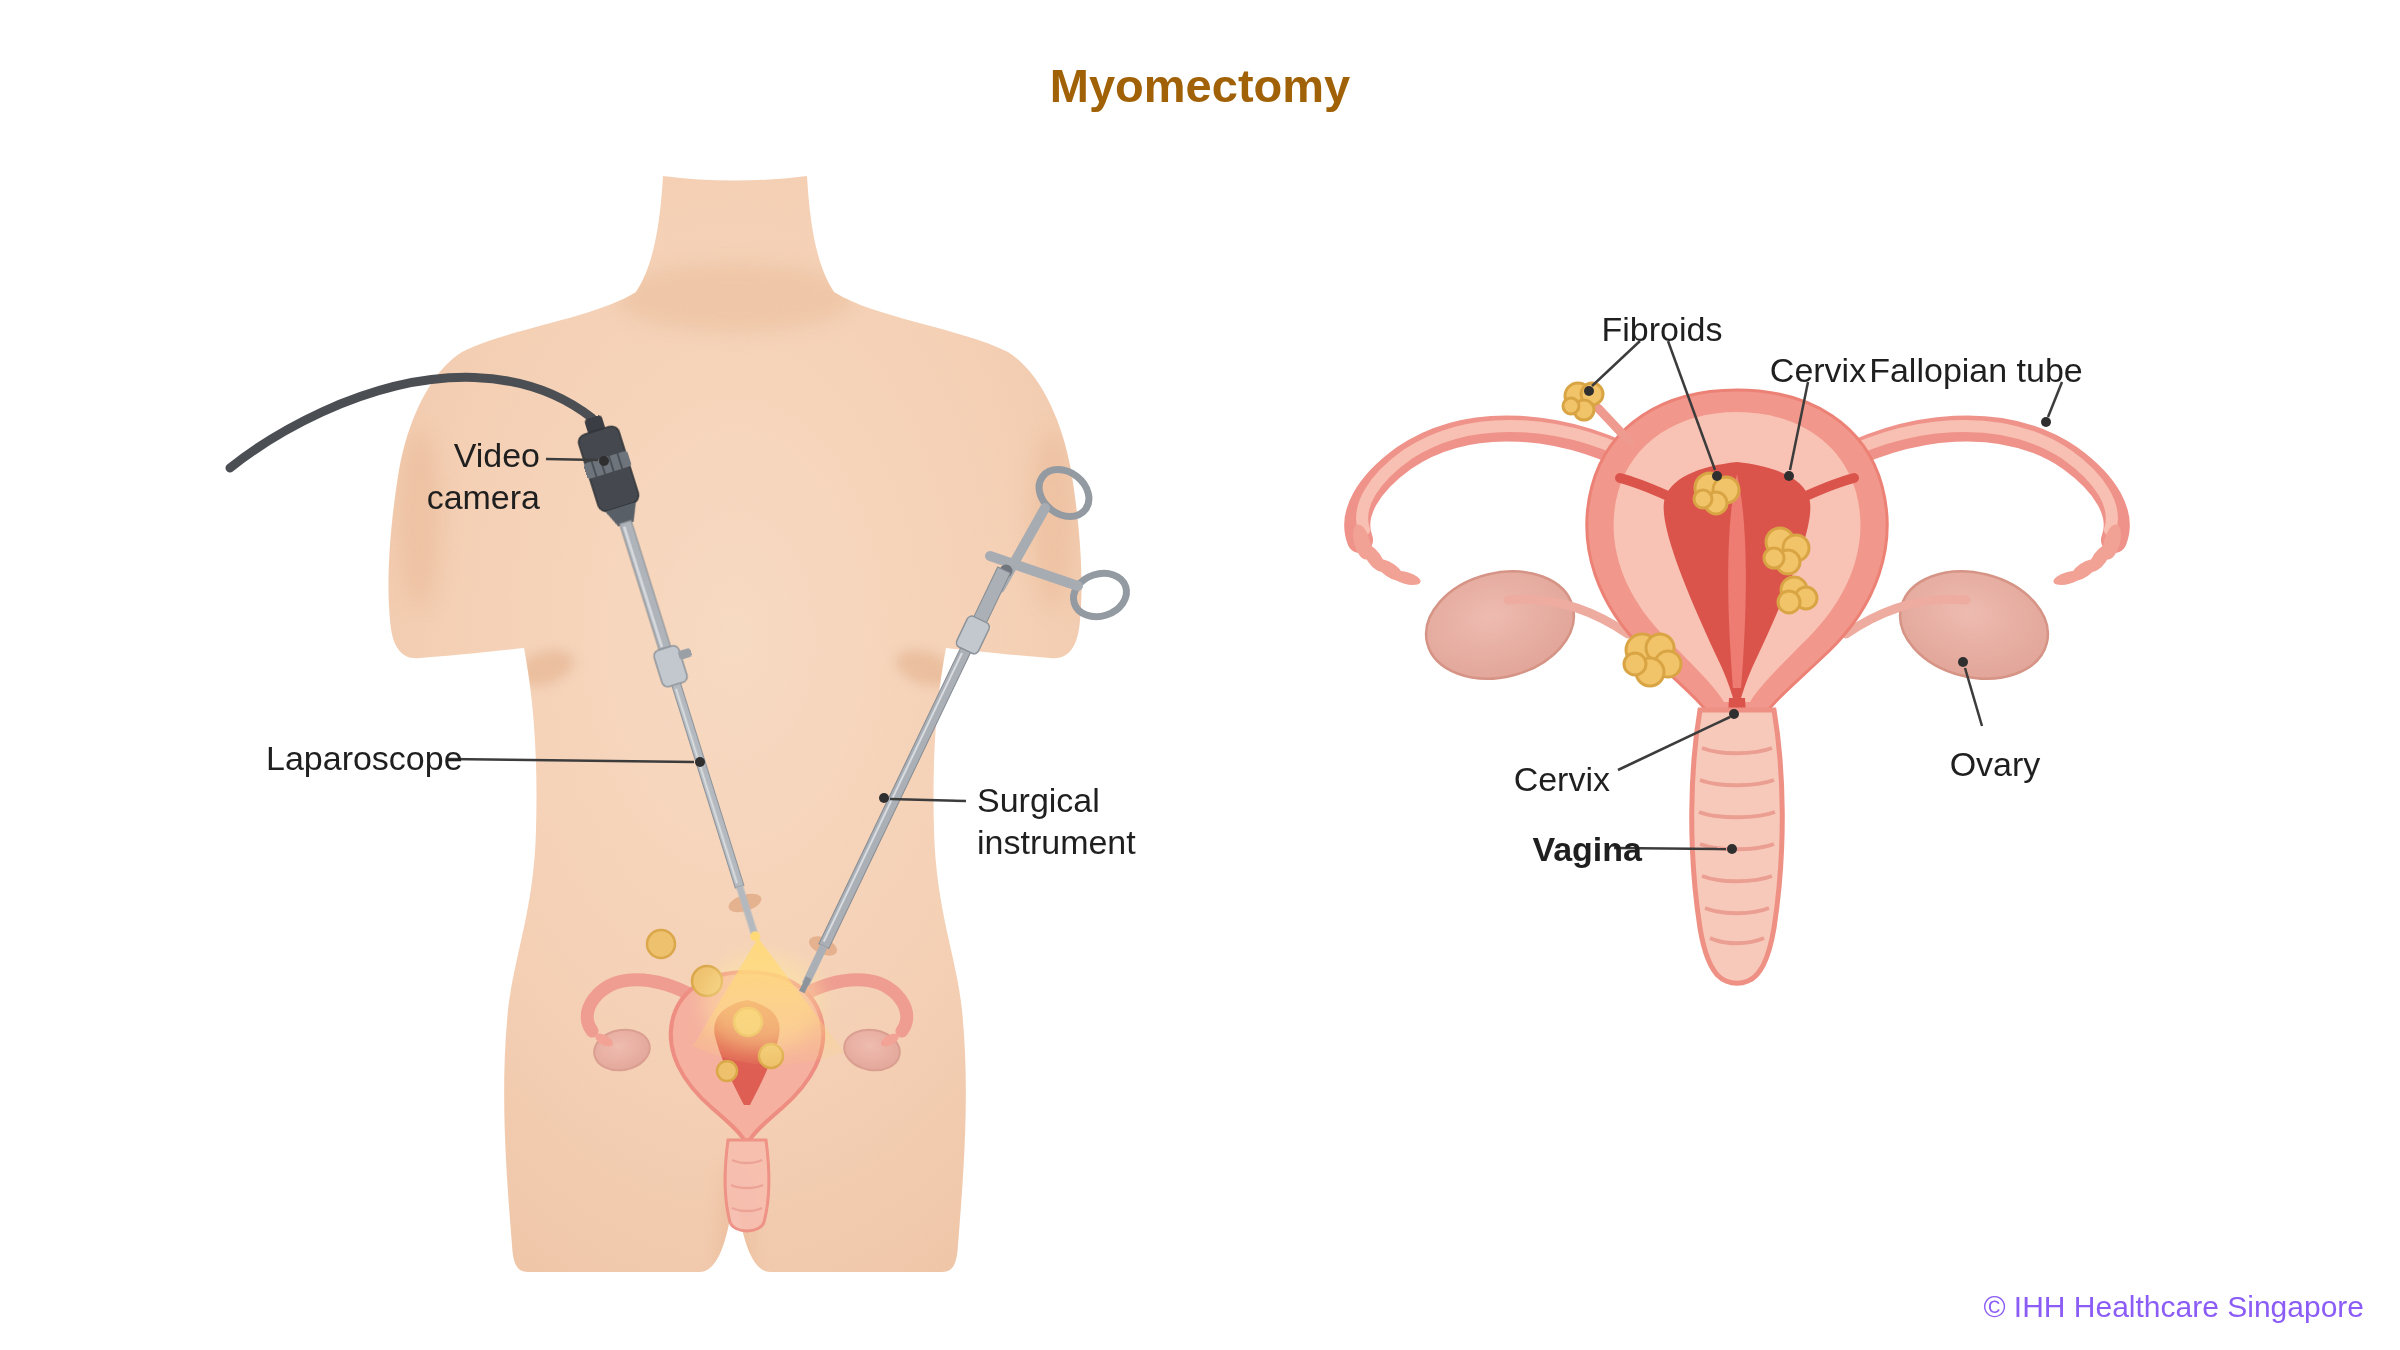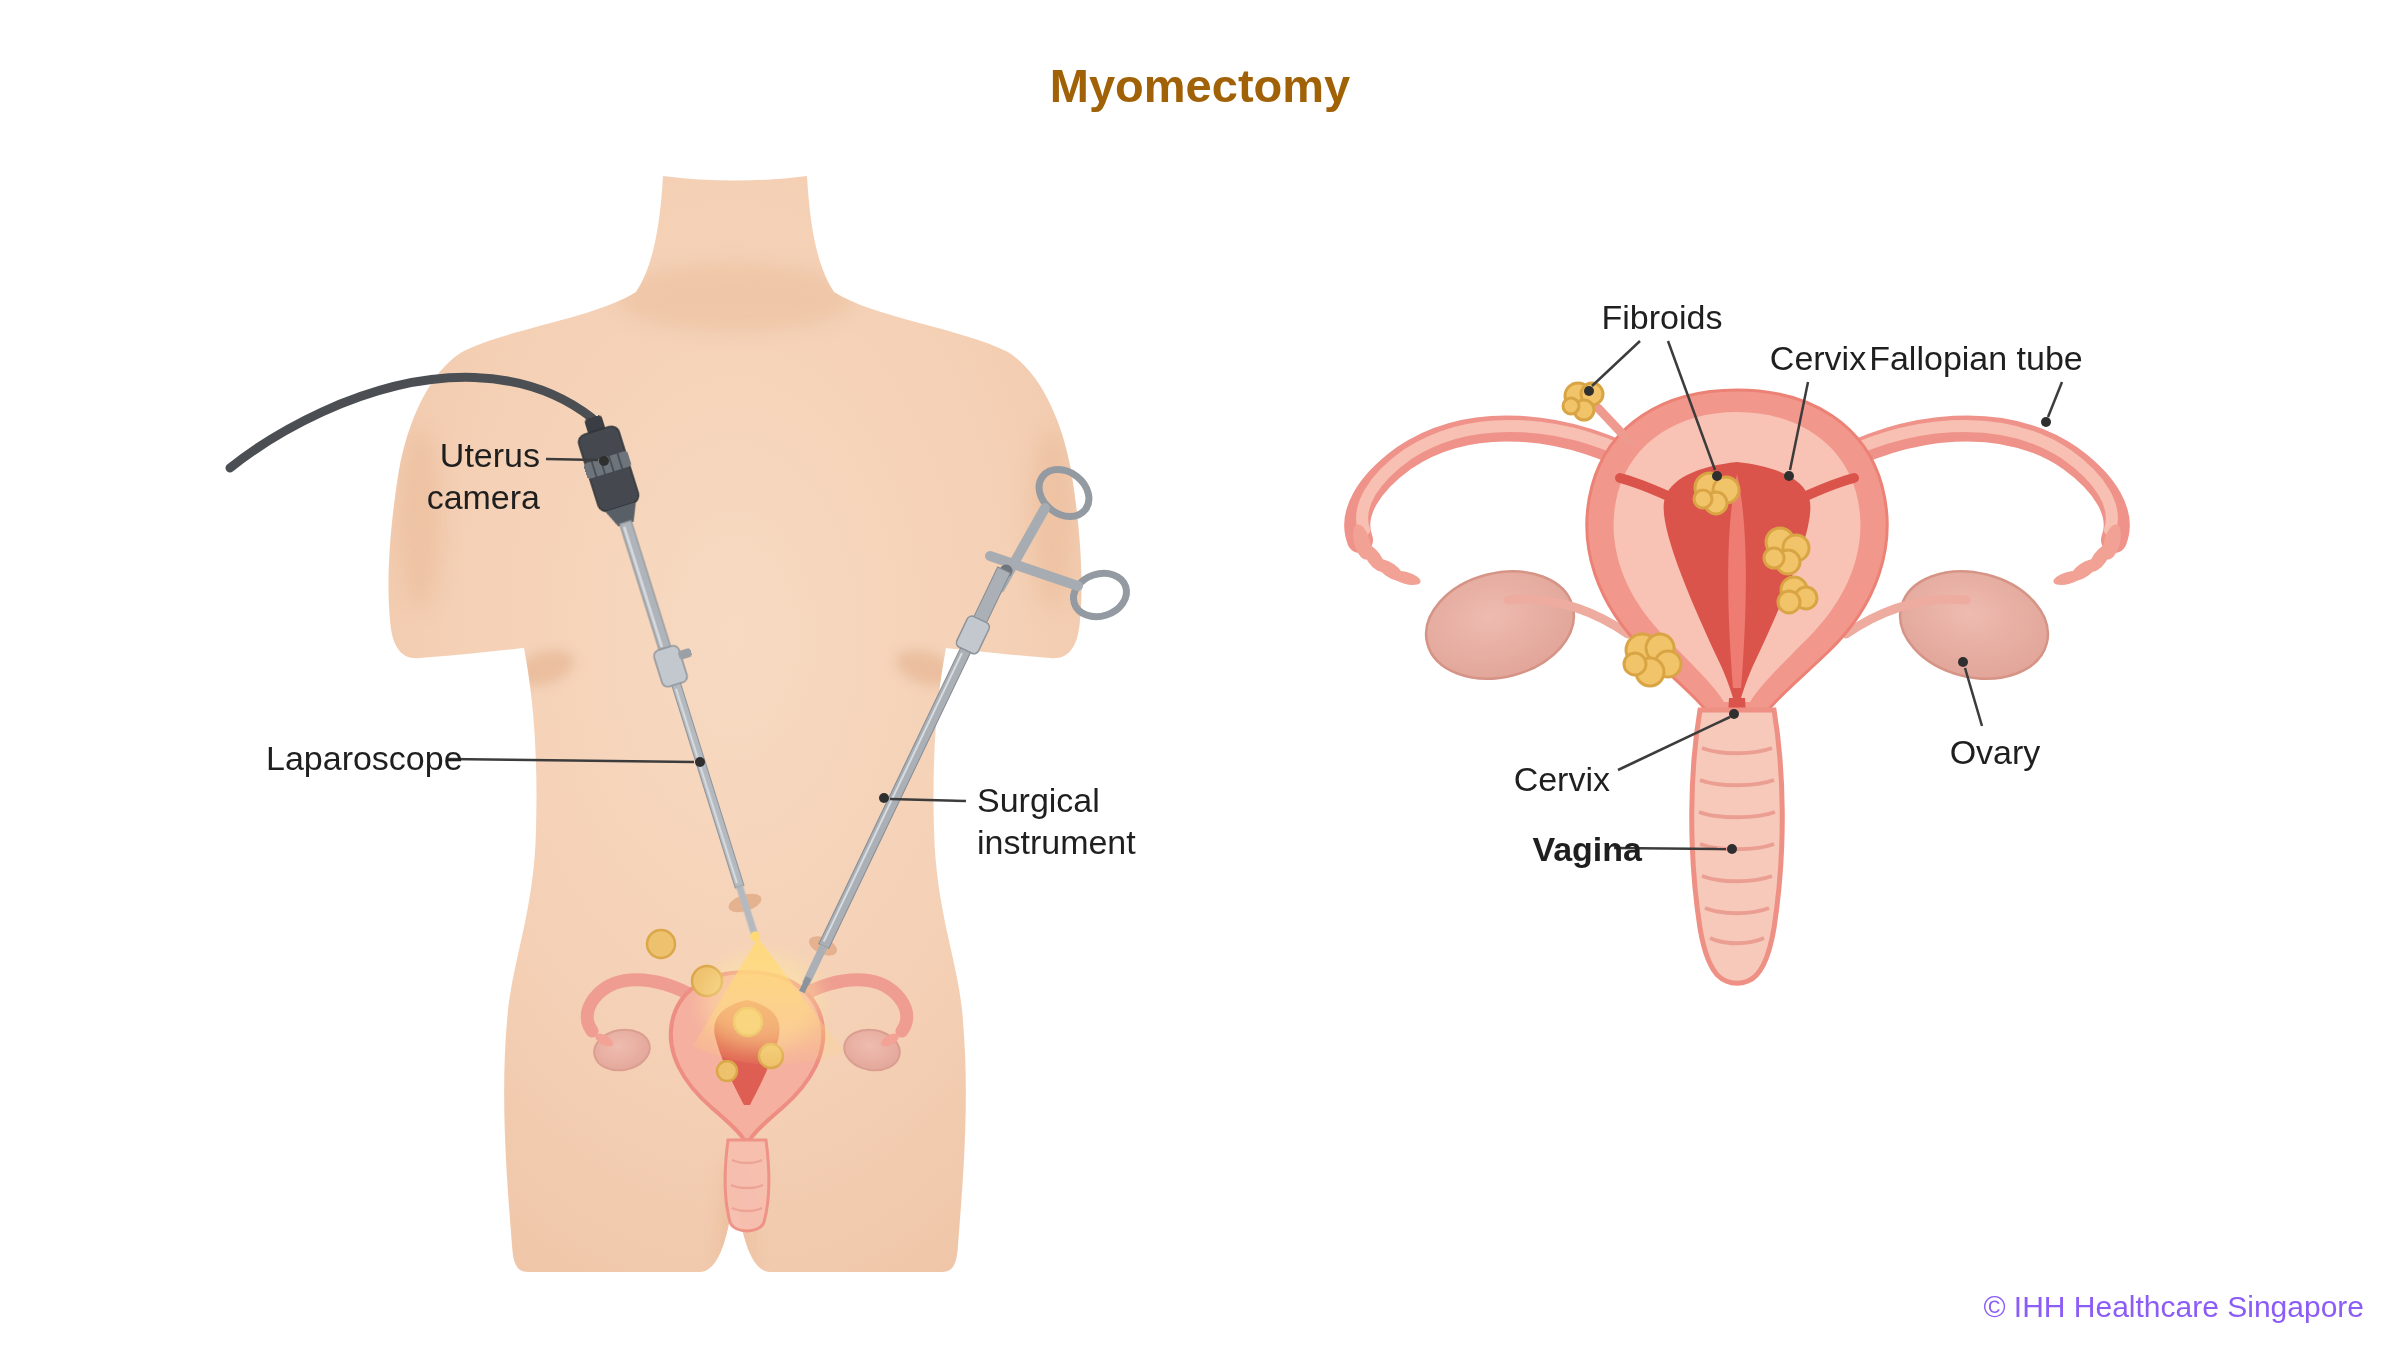--- a/index.html
+++ b/index.html
@@ -27,21 +27,21 @@
     font-weight:700;
     color:#a16207;
   }
   .copyright{
     position:absolute;
     right:36px;top:1290px;
     font-size:30px;
     color:#8b5cf6;
   }
   .ta-r{text-align:right;}
-  .ta-c{text-align:center;}
+  .ta-c{text-align:center;margin-top:12px;}
 </style>
 </head>
 <body>
 
 <div class="canvas">
 
   <svg class="scene" viewBox="0 0 2400 1350">
     <defs>
       <radialGradient id="skinGrad" cx="0.5" cy="0.42" r="0.8">
         <stop offset="0%" stop-color="#f7dac2"></stop>
@@ -267,21 +267,21 @@
       <circle cx="1789" cy="476" r="5"></circle>
       <circle cx="2046" cy="422" r="5"></circle>
       <circle cx="1963" cy="662" r="5"></circle>
       <circle cx="1734" cy="714" r="5"></circle>
       <circle cx="1732" cy="849" r="5"></circle>
     </g>
   </svg>
 
   <div class="title">Myomectomy</div>
 
-  <div class="lbl ta-r" style="left:370px; top:434px; width:170px;">Uterus camera</div>
+  <div class="lbl ta-r" style="left:370px; top:434px; width:170px;">Video camera</div>
 
   <div class="lbl" style="left:233px; top:737px;margin-left:33px;">Laparoscope</div>
 
   <div class="lbl" style="left:977px; top:779px; width:190px;">Surgical instrument</div>
 
   <div class="lbl ta-c" style="left:1577px; top:296px; width:170px;">Fibroids</div>
 
   <div class="lbl ta-c" style="left:1733px; top:337px; width:170px;">Cervix</div>
 
   <div class="lbl ta-c" style="left:1846px; top:337px; width:260px;">Fallopian tube</div>

